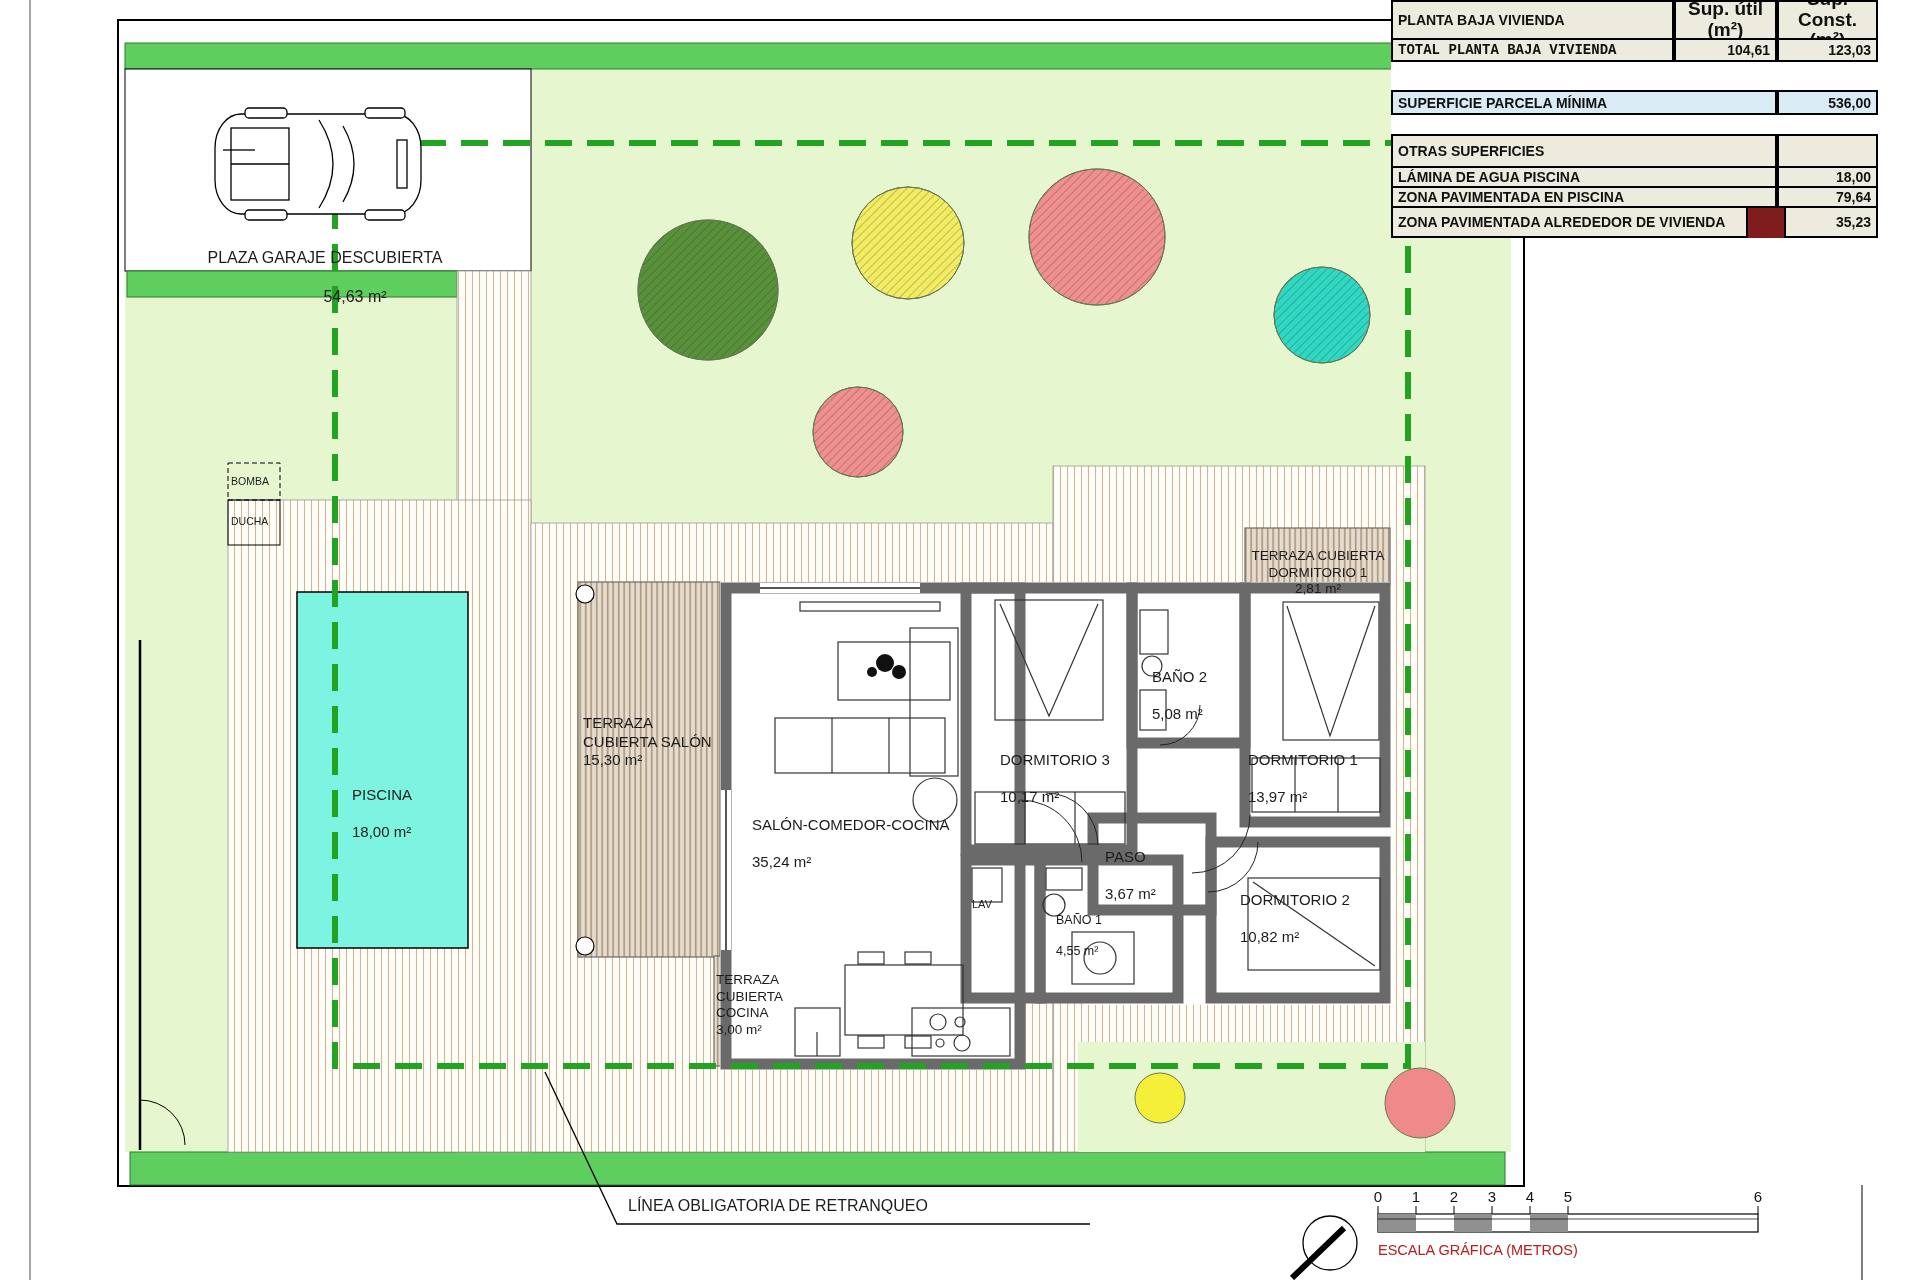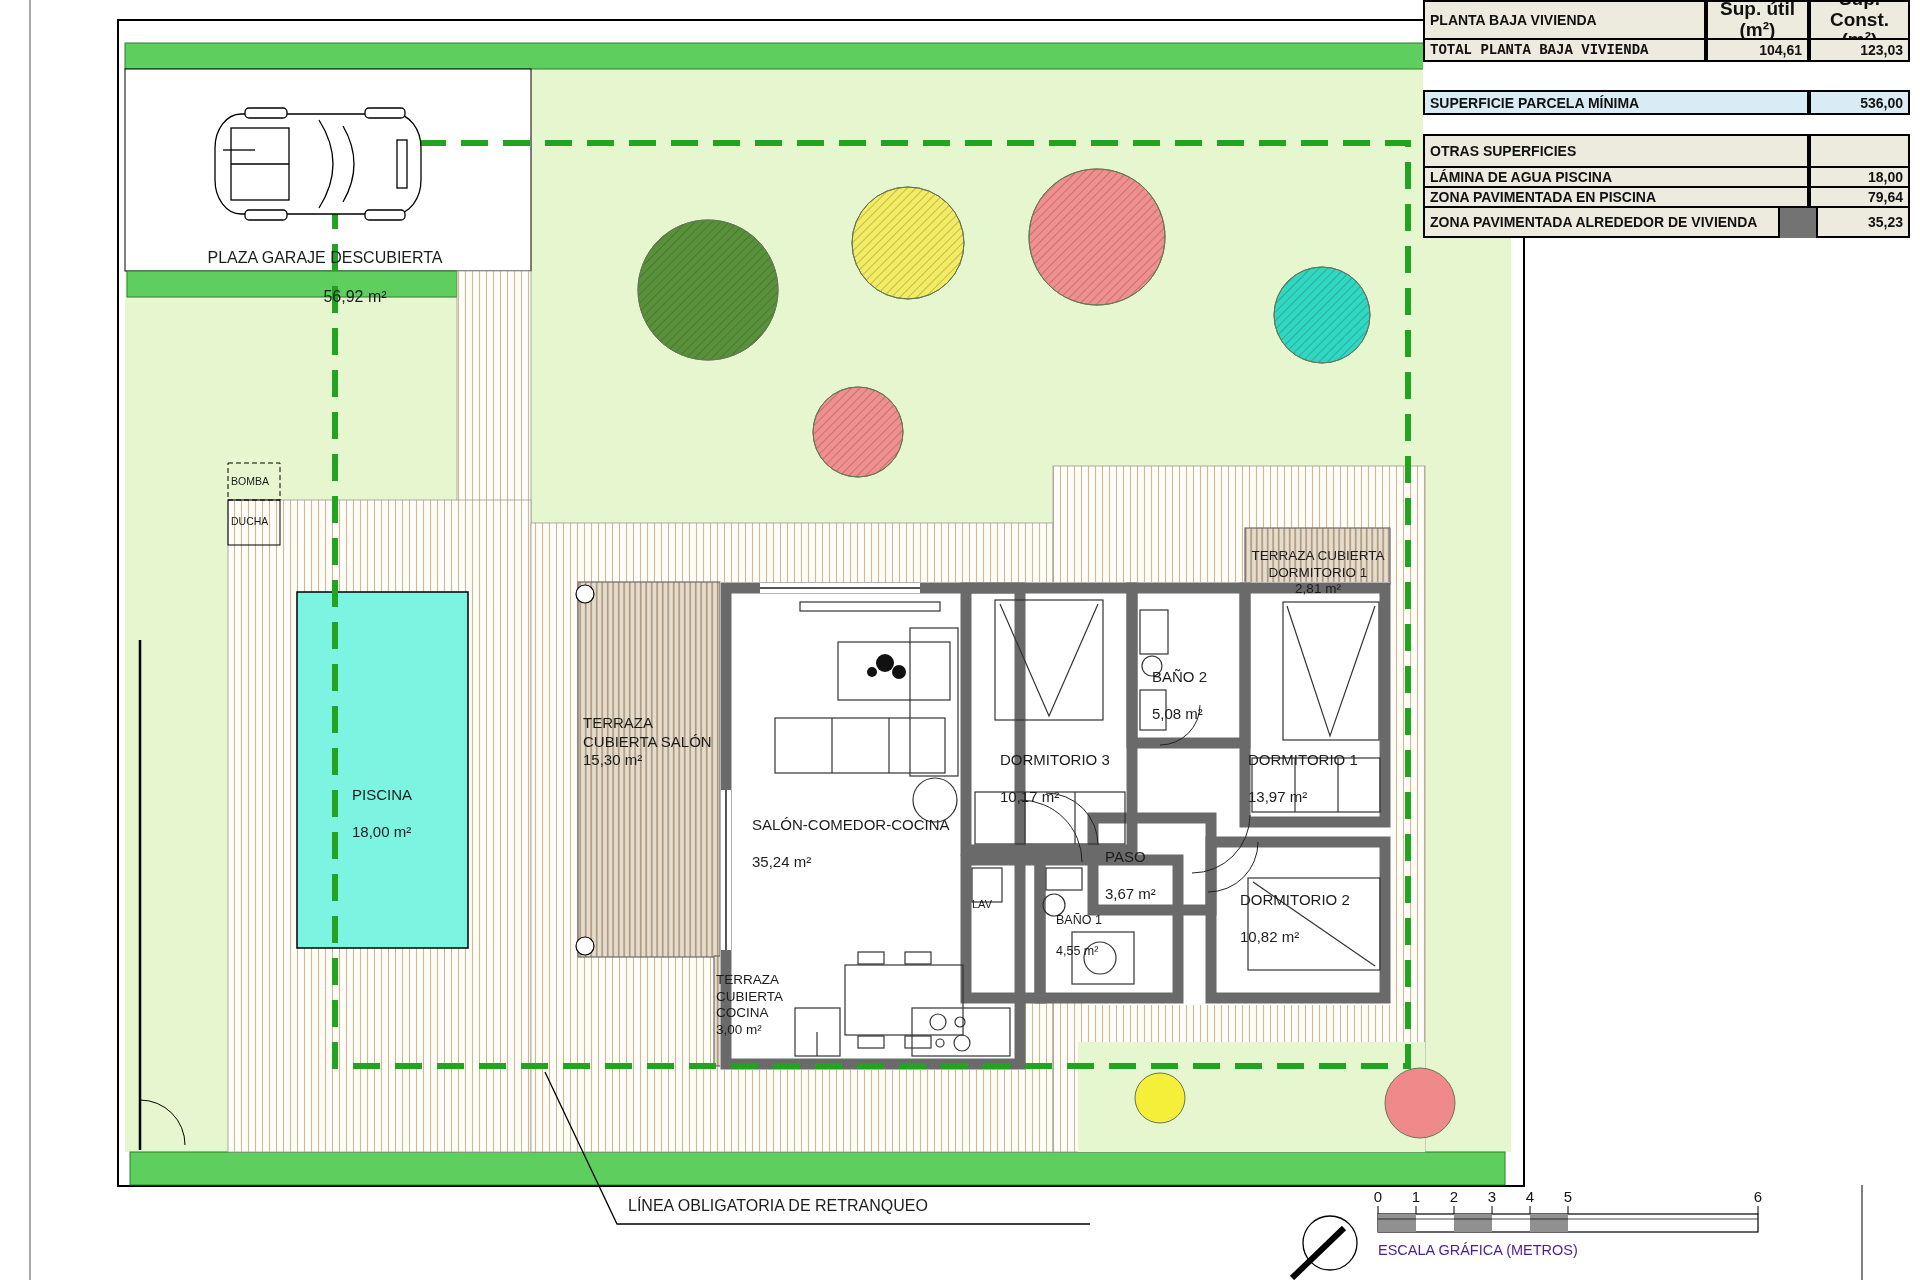--- a/index.html
+++ b/index.html
@@ -4,21 +4,21 @@
 <style>
   html,body{margin:0;padding:0;background:#ffffff;}
   #page{position:relative;width:1920px;height:1280px;background:#fff;overflow:hidden;
         font-family:"Liberation Sans",sans-serif;color:#111;}
   svg{position:absolute;left:0;top:0;}
   .lbl{position:absolute;white-space:pre-line;line-height:1.22;color:#1c1c1c;}
   .lbl .nm{display:block;}
   .lbl .ar{display:block;}
   .c{text-align:center;}
   
-  #area-table{position:absolute;left:1423px;top:0;width:487px;background:#737373;
+  #area-table{position:absolute;left:1391px;top:0;width:487px;background:#7f1d1d;
               font-weight:bold;font-size:14px;}
   .trow{display:flex;box-sizing:border-box;}
   .cell{box-sizing:border-box;border:2px solid #000;display:flex;align-items:center;
         padding:0 5px;background:#ecebdd;overflow:hidden;}
   .cell.num{justify-content:flex-end;}
   .cell.ctr{justify-content:center;text-align:center;font-size:19px;line-height:1.1;
             white-space:pre-line;}
   .cell.blue{background:#d9ecf5;}
   .gap{background:#fff;}
   
@@ -225,21 +225,21 @@
           <line x1="1492" y1="1206" x2="1492" y2="1214"></line>
       <line x1="1530" y1="1206" x2="1530" y2="1214"></line>
           <line x1="1568" y1="1206" x2="1568" y2="1214"></line>
       <line x1="1758" y1="1206" x2="1758" y2="1214"></line>
     </g>
   </g>
 </svg>
 
 <div class="lbl f16 c" style="left:185px;top:228px;width:280px;">
   <span class="nm">PLAZA GARAJE DESCUBIERTA</span>
-  <span class="ar" style="padding-left:60px;">56,92 m²</span>
+  <span class="ar" style="padding-left:60px;">54,63 m²</span>
 </div>
 
 <div class="lbl f10" style="left:231px;top:475px;">BOMBA</div>
 <div class="lbl f10" style="left:231px;top:515px;">DUCHA</div>
 
 <div class="lbl f15" style="left:352px;top:768px;">
   <span class="nm">PISCINA</span>
   <span class="ar">18,00 m²</span>
 </div>
 
@@ -299,21 +299,21 @@
 
 <div>
   <span class="tick" style="left:1378px;top:1188px;">0</span>
   <span class="tick" style="left:1416px;top:1188px;">1</span>
   <span class="tick" style="left:1454px;top:1188px;">2</span>
   <span class="tick" style="left:1492px;top:1188px;">3</span>
   <span class="tick" style="left:1530px;top:1188px;">4</span>
   <span class="tick" style="left:1568px;top:1188px;">5</span>
   <span class="tick" style="left:1758px;top:1188px;">6</span>
 </div>
-<div class="lbl" style="left:1378px;top:1242px;font-size:14.5px;color:#4c1d95;">ESCALA GRÁFICA (METROS)</div>
+<div class="lbl" style="left:1378px;top:1242px;font-size:14.5px;color:#b91c1c;">ESCALA GRÁFICA (METROS)</div>
 
 <div id="area-table">
   <div class="trow" style="height:40px;">
     <div class="cell" style="width:283px;">PLANTA BAJA VIVIENDA</div>
     <div class="cell ctr" style="width:103px;">Sup. útil
 (m²)</div>
     <div class="cell ctr" style="width:101px;">Sup. Const.
 (m²)</div>
   </div>
   <div class="trow" style="height:24px;margin-top:-2px;">

